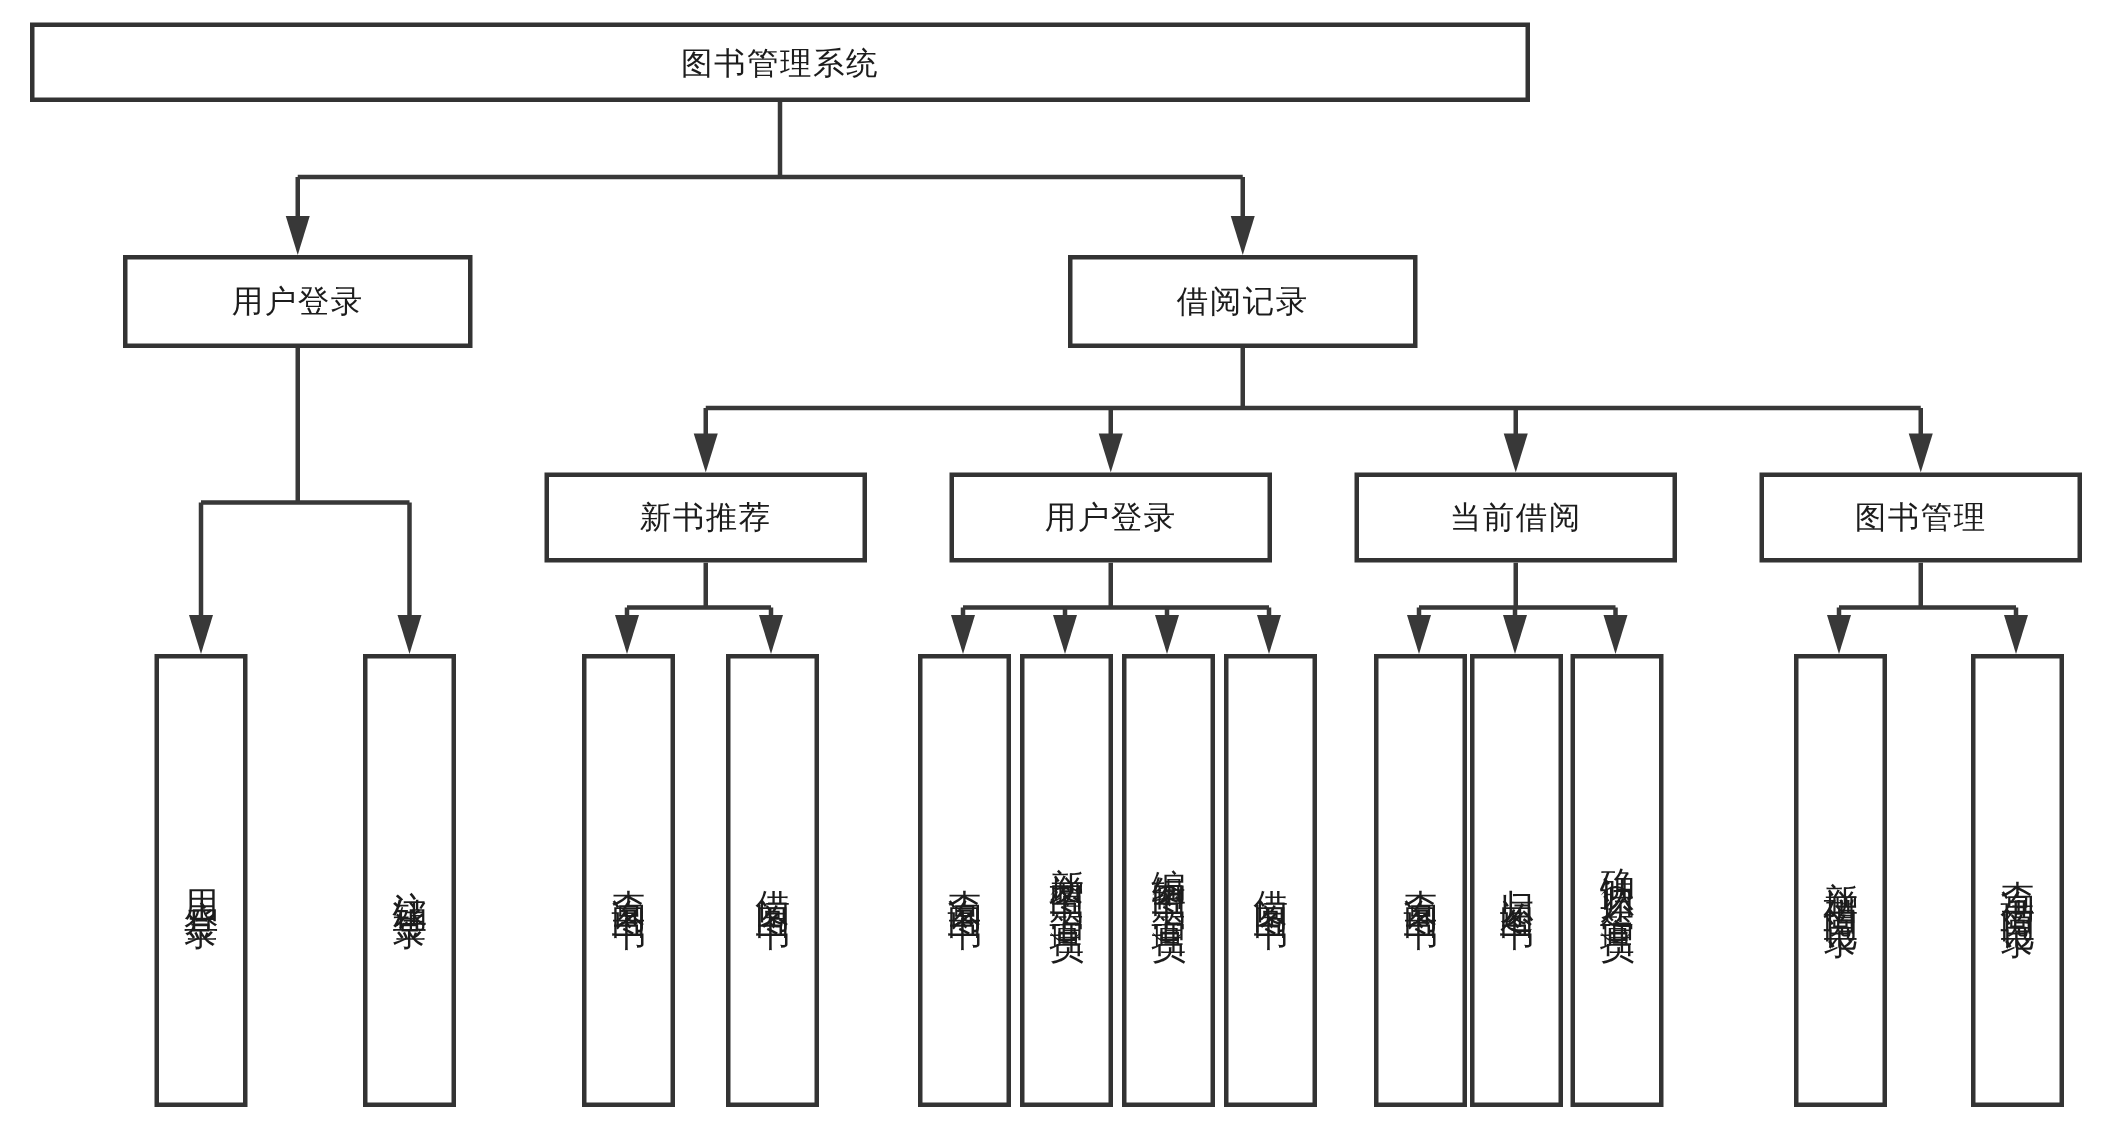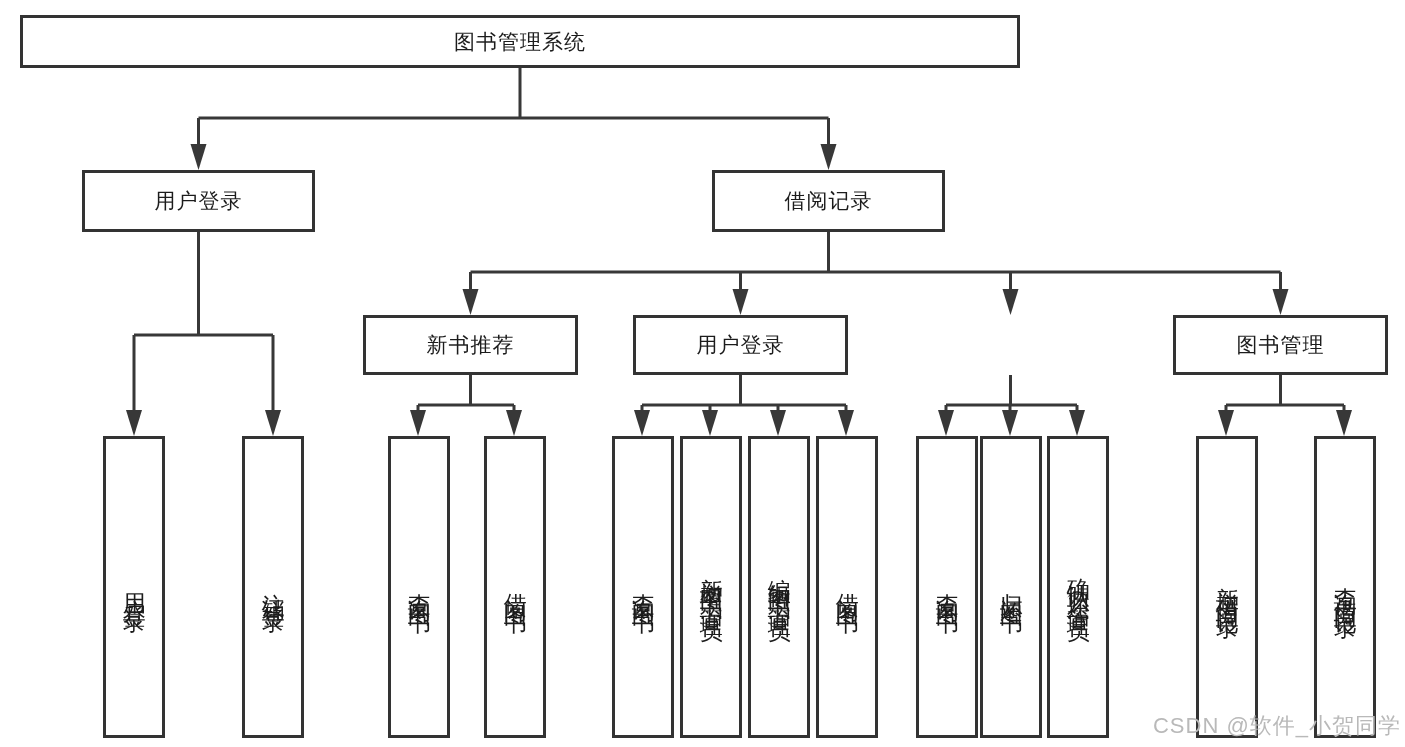--- a/index.html
+++ b/index.html
@@ -65,20 +65,23 @@
   <div class="node lvl2" style="left:712px">
     <span class="h-label">借阅记录</span>
   </div>
 
   <div class="node lvl3" style="left:363px">
     <span class="h-label">新书推荐</span>
   </div>
   <div class="node lvl3" style="left:633px">
     <span class="h-label">用户登录</span>
   </div>
+  <div class="node lvl3" style="left:903px">
+    <span class="h-label">当前借阅</span>
+  </div>
   <div class="node lvl3" style="left:1173px">
     <span class="h-label">图书管理</span>
   </div>
 
   <div class="node leaf" style="left:103px">
     <span class="v-label">用户登录</span>
   </div>
   <div class="node leaf" style="left:242px">
     <span class="v-label">注销登录</span>
   </div>
@@ -113,14 +116,13 @@
     <span class="v-label">确认归还（管理员）</span>
   </div>
 
   <div class="node leaf" style="left:1196px">
     <span class="v-label">新增借阅记录</span>
   </div>
   <div class="node leaf" style="left:1314px">
     <span class="v-label">查询借阅记录</span>
   </div>
 
-  <div class="watermark">CSDN @软件_小贺同学</div>
 </div>
 
 </body></html>

